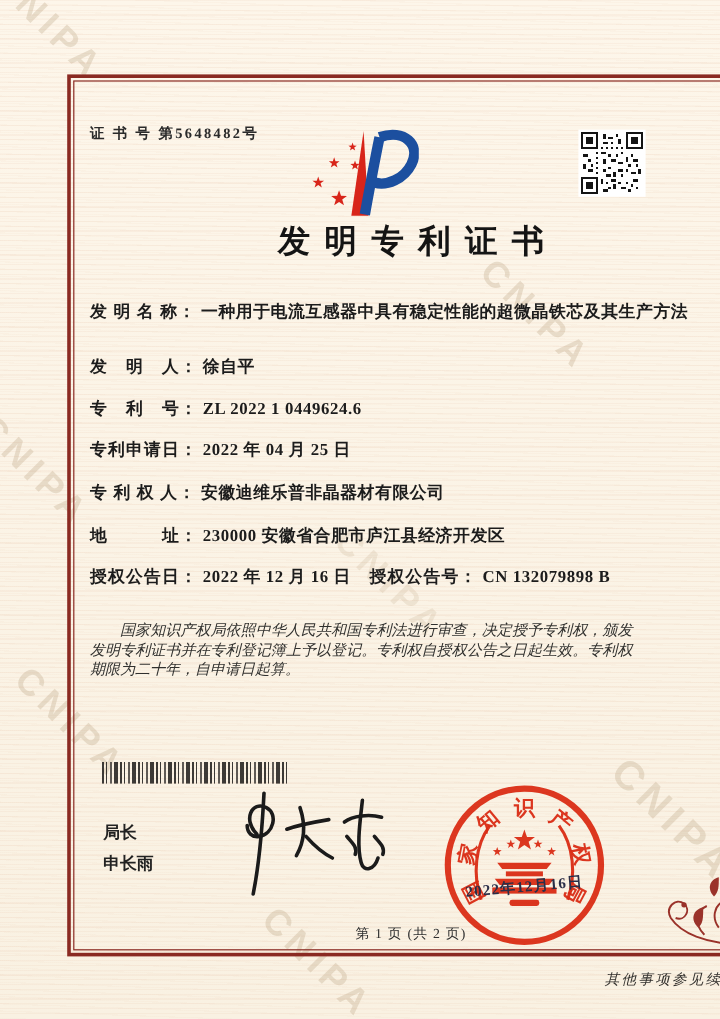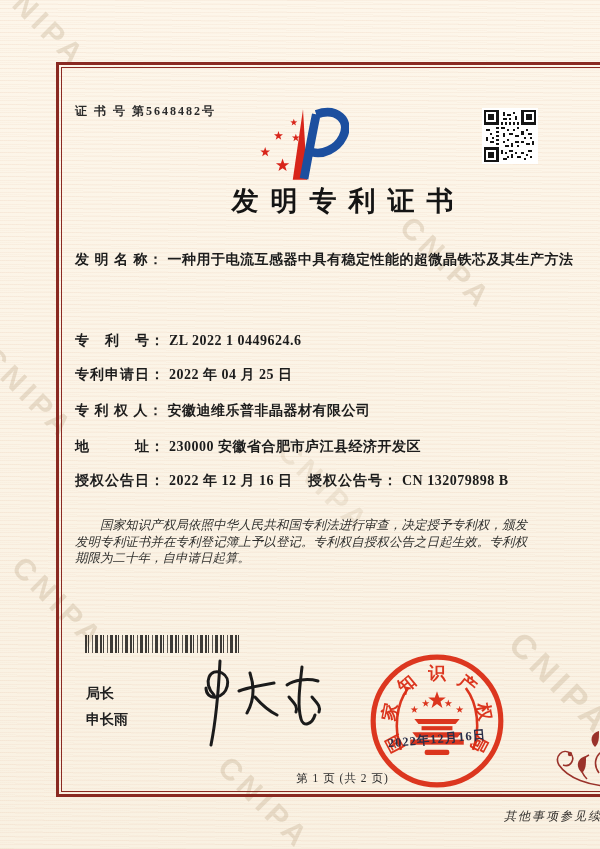--- a/index.html
+++ b/index.html
@@ -170,20 +170,23 @@
             <rect x="9" y="23" width="2" height="1"></rect>
         </g>
       </svg>
     </div>
 
     <div class="title">发明专利证书</div>
 
     <div class="row" style="top:186px">
       <span class="lbl">发 明 名 称：</span><span class="val">一种用于电流互感器中具有稳定性能的超微晶铁芯及其生产方法</span>
     </div>
+    <div class="row" style="top:232px">
+      <span class="lbl">发　明　人：</span><span class="val">徐自平</span>
+    </div>
     <div class="row" style="top:267px">
       <span class="lbl">专　利　号：</span><span class="val">ZL 2022 1 0449624.6</span>
     </div>
     <div class="row" style="top:301px">
       <span class="lbl">专利申请日：</span><span class="val">2022 年 04 月 25 日</span>
     </div>
     <div class="row" style="top:337px">
       <span class="lbl">专 利 权 人：</span><span class="val">安徽迪维乐普非晶器材有限公司</span>
     </div>
     <div class="row" style="top:373px">

